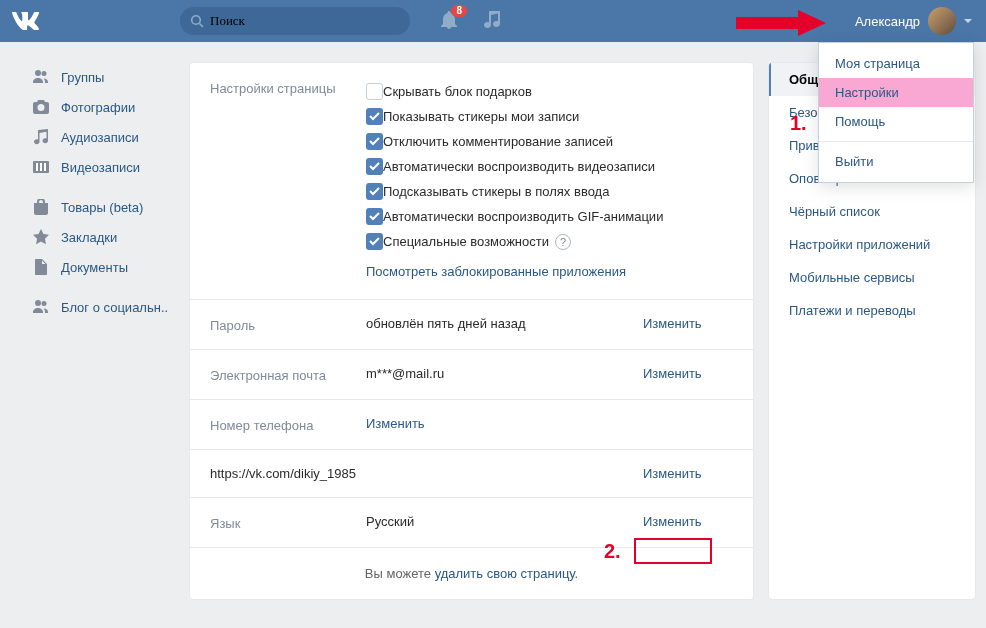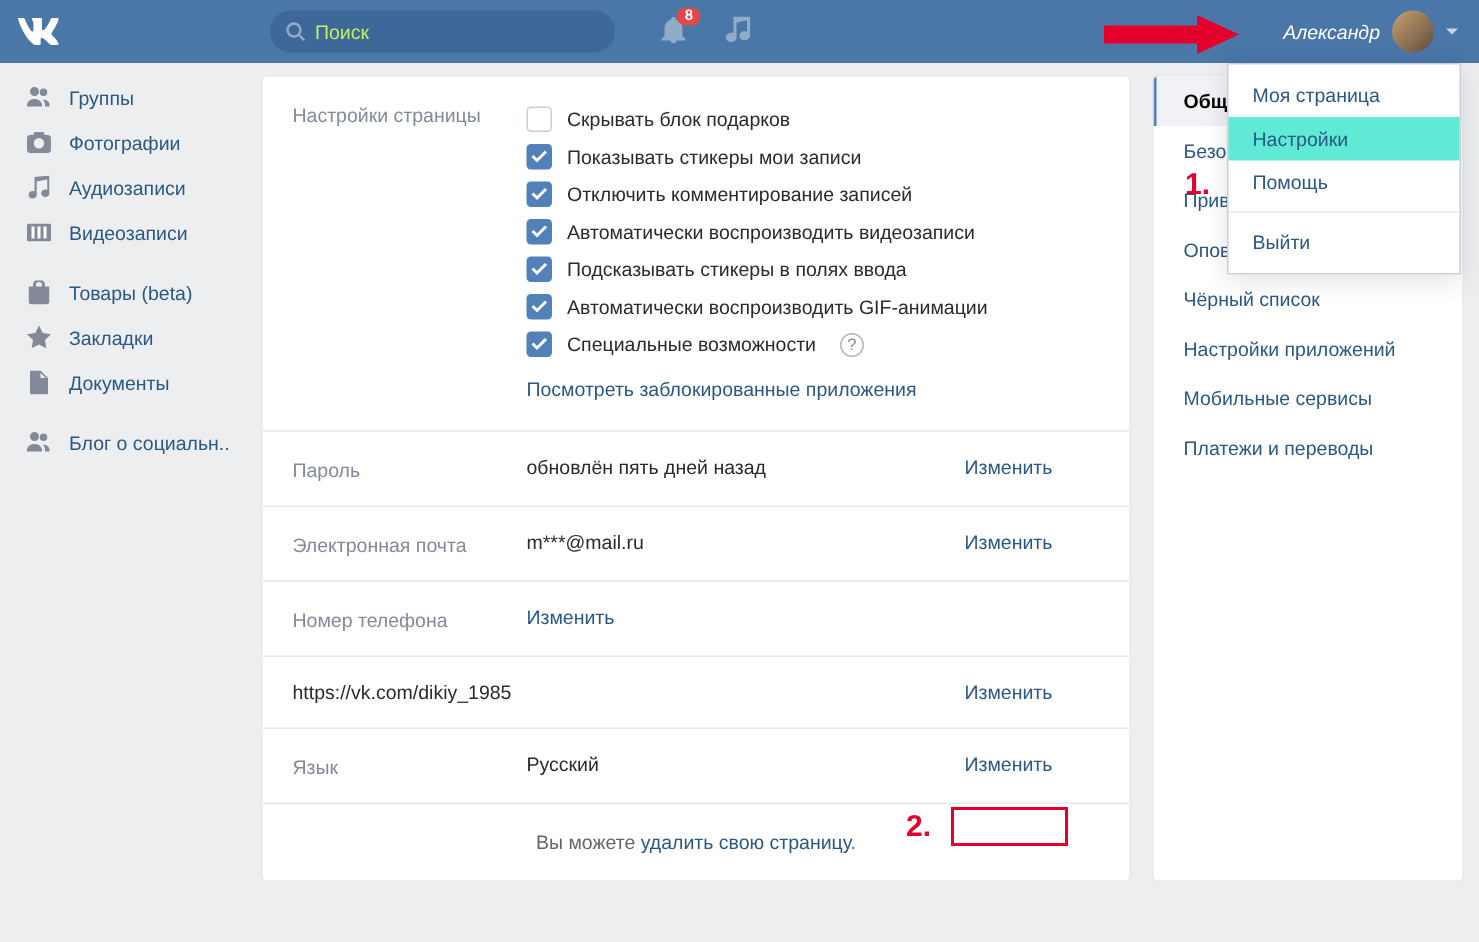--- a/index.html
+++ b/index.html
@@ -27,21 +27,21 @@
     background: #3e6898;
     border-radius: 14px;
     height: 28px;
     width: 230px;
     display: flex;
     align-items: center;
     padding: 0 10px;
     color: #8fadc8;
   }
   .search-wrap svg { margin-right: 6px; flex-shrink: 0; }
-  .search-wrap span { color: #bef264; }
+  .search-wrap span { color: #000000; font-family: Liberation Serif, serif; }
   .header-icons {
     display: flex;
     align-items: center;
     gap: 26px;
     margin-left: 30px;
     color: #8fadc8;
     position: relative;
   }
   .bell-wrap { position: relative; }
   .badge {
@@ -56,21 +56,20 @@
     line-height: 1;
   }
   .header-user {
     margin-left: auto;
     display: flex;
     align-items: center;
     color: #fff;
     font-weight: 500;
     gap: 8px;
     padding-right: 4px;
-    font-style: italic;
   }
   .avatar {
     width: 28px; height: 28px;
     border-radius: 50%;
     background: linear-gradient(135deg,#c9a06c 0%, #8b6f52 60%, #5f4b3a 100%);
     display: inline-block;
   }
   .chevron-down {
     width: 0; height: 0;
     border-left: 4px solid transparent;
@@ -82,21 +81,22 @@
     top: 10px;
     left: 736px;
     width: 90px;
     height: 26px;
     pointer-events: none;
   }
   .arrow-annotation svg { display: block; }
 
   .layout {
     display: flex;
-    padding: 0 10px;
+    padding: 12px 10px;
+    margin-left: 15px;
   }
   .sidebar {
     width: 164px;
     padding-top: 8px;
   }
   .sidebar-item {
     display: flex;
     align-items: center;
     gap: 10px;
     padding: 5px 6px;
@@ -134,21 +134,20 @@
   .section-body { flex: 1; }
   .section-action {
     width: 90px;
     text-align: left;
     color: #2a5885;
     cursor: pointer;
   }
   .chk-row {
     display: flex;
     align-items: center;
-    gap: 10px;
     padding: 4px 0;
   }
   .chk {
     width: 17px; height: 17px;
     border-radius: 3px;
     display: inline-flex;
     align-items: center; justify-content: center;
     flex-shrink: 0;
   }
   .chk.checked { background: #5181b8; }
@@ -201,21 +200,21 @@
     box-shadow: 0 4px 16px rgba(0,0,0,.12);
     padding: 6px 0;
     z-index: 50;
   }
   .dd-item {
     padding: 7px 16px;
     color: #2a5885;
     cursor: pointer;
     font-size: 13px;
   }
-  .dd-item.hover { background: #5eead4; }
+  .dd-item.hover { background: #f9a8d4; }
   .dd-sep { height: 1px; background: #e7e8ec; margin: 5px 0; }
 
   .anno-box {
     position: absolute;
     border: 2px solid #e4002b;
     pointer-events: none;
   }
   .anno-label {
     position: absolute;
     color: #e4002b;

